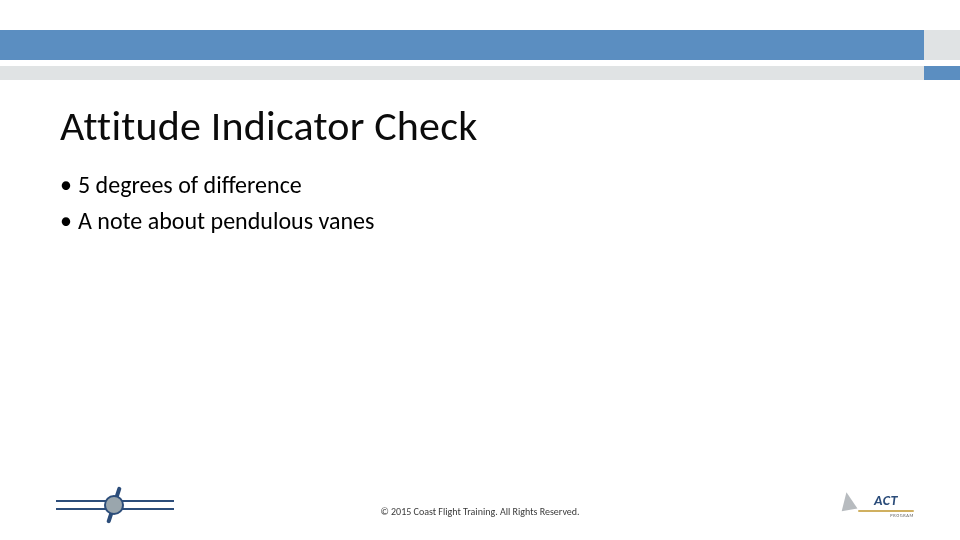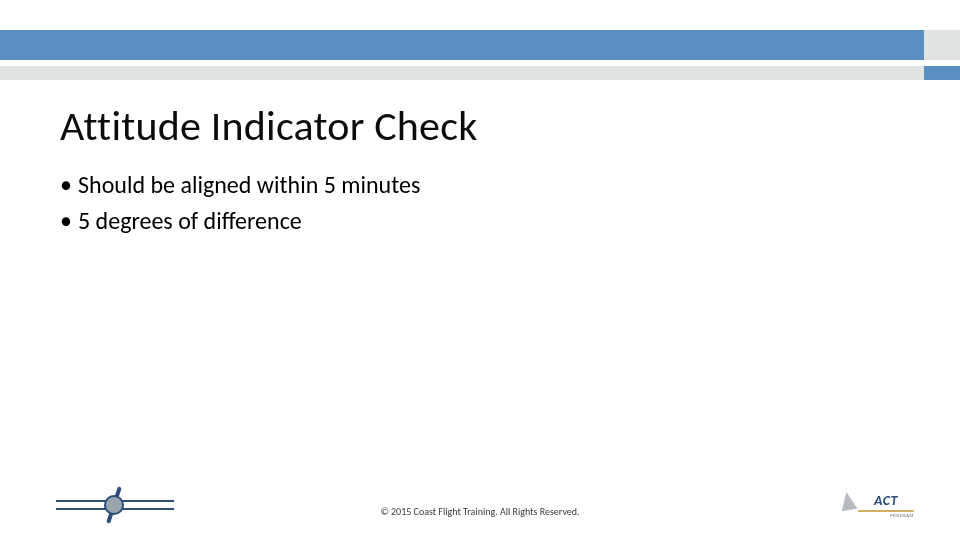--- a/index.html
+++ b/index.html
@@ -44,22 +44,22 @@
 <div class="slide">
 
   <div class="bar-top bar-top-blue"></div>
   <div class="bar-top-gray"></div>
   <div class="bar-mid bar-mid-gray"></div>
   <div class="bar-mid-blue"></div>
 
   <h1 class="title">Attitude Indicator Check</h1>
 
   <ul class="bullets">
-    <li>Should be aligned within 5 minutes</li>
     <li>5 degrees of difference</li>
+    <li>A note about pendulous vanes</li>
   </ul>
 
   <div class="footer">
     <div class="logo-left" title="Coast Flight Training">
       <div class="wingbar"></div>
       <div class="wingbar2"></div>
       <div class="prop"></div>
       <div class="hub"></div>
     </div>
 

